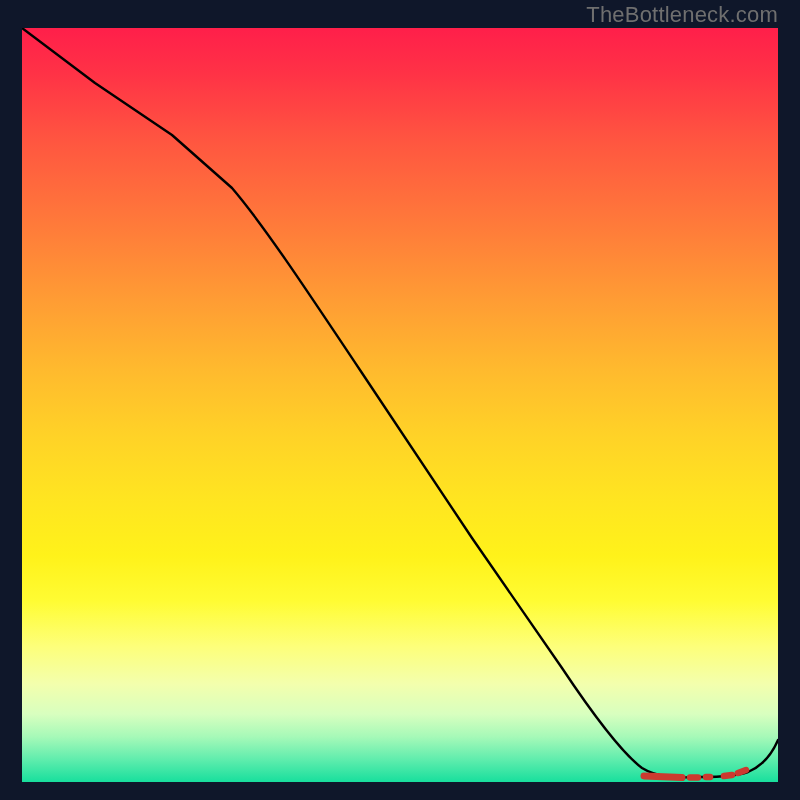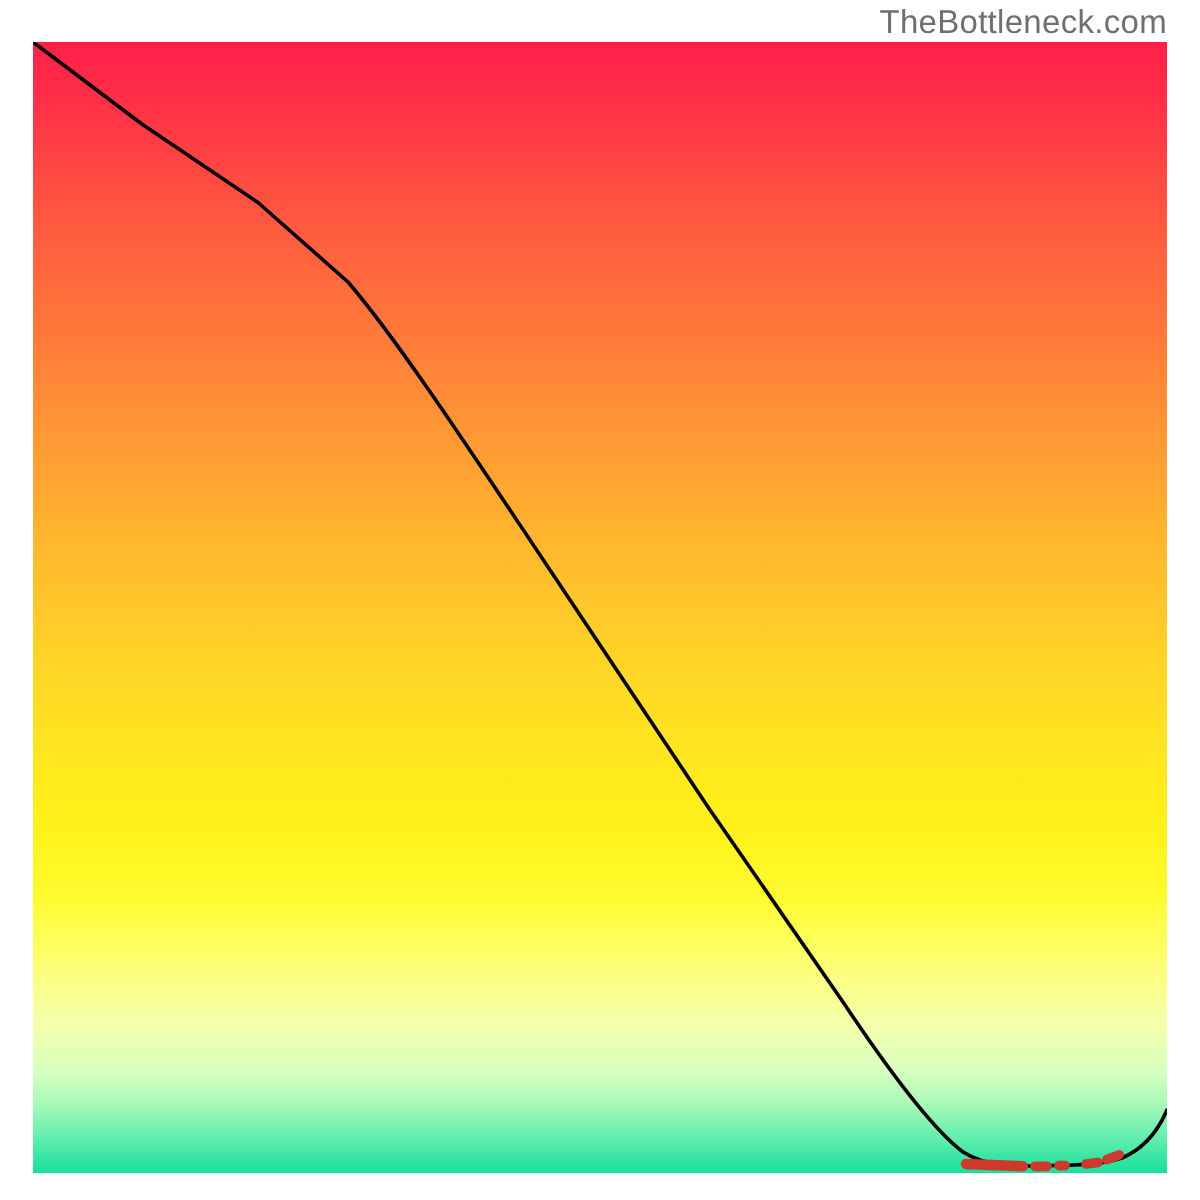--- a/index.html
+++ b/index.html
@@ -10,21 +10,21 @@
     background: #000;
     overflow: hidden;
     font-family: Arial, Helvetica, sans-serif;
   }
   .frame {
     position: absolute;
     left: 0;
     top: 0;
     width: 800px;
     height: 800px;
-    background: #ffffff;
+    background: #0f172a;
   }
   .watermark {
     position: absolute;
     top: 2px;
     right: 22px;
     color: #6f6f6f;
     font-size: 22px;
     letter-spacing: 0.2px;
     font-weight: 500;
   }

